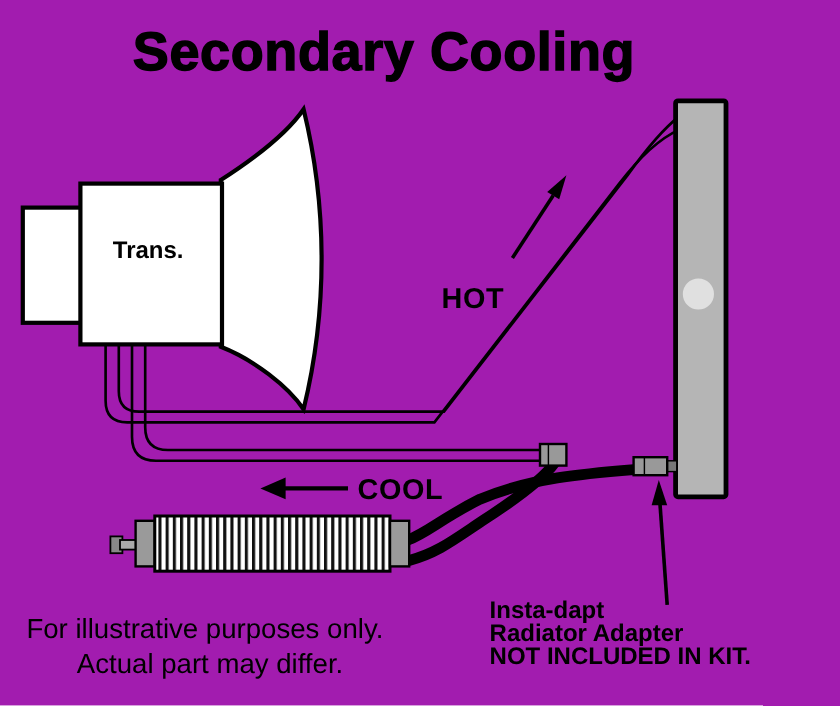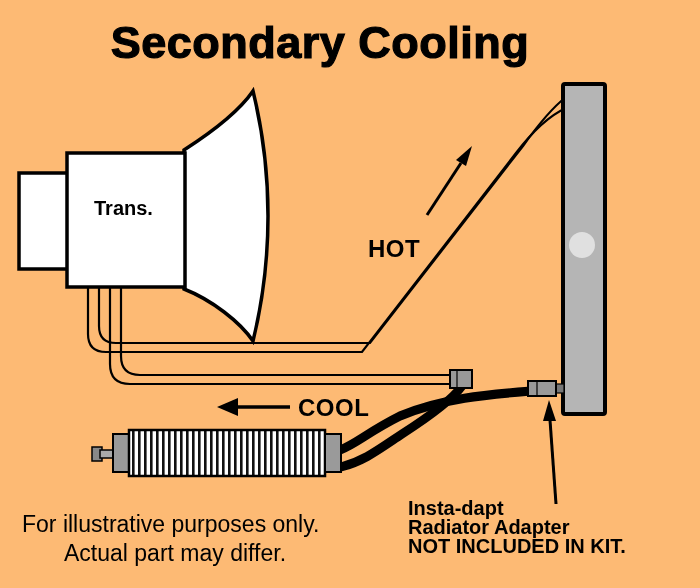--- a/index.html
+++ b/index.html
@@ -1,17 +1,17 @@
 <!DOCTYPE html>
 <html><head>
 <meta charset="utf-8">
 <style>
   html,body{margin:0;padding:0;background:#fff;}
   .canvas{
-    width:700px;height:588px;background:#fdba74;position:relative;overflow:hidden;
+    width:700px;height:588px;background:#a21caf;position:relative;overflow:hidden;
     font-family:"Liberation Sans", sans-serif;
   }
   svg{display:block;}
   text{fill:#000;}
   .t-title{font-size:45px;font-weight:700;stroke:#000;stroke-width:1.2px;letter-spacing:0.5px;}
   .t-trans{font-size:20px;font-weight:700;}
   .t-flow{font-size:24px;font-weight:700;letter-spacing:0.5px;}
   .t-note{font-size:23px;font-weight:400;}
   .t-adapter{font-size:20px;font-weight:700;}
   .thinline{fill:none;stroke:#000;stroke-width:2.2;}

